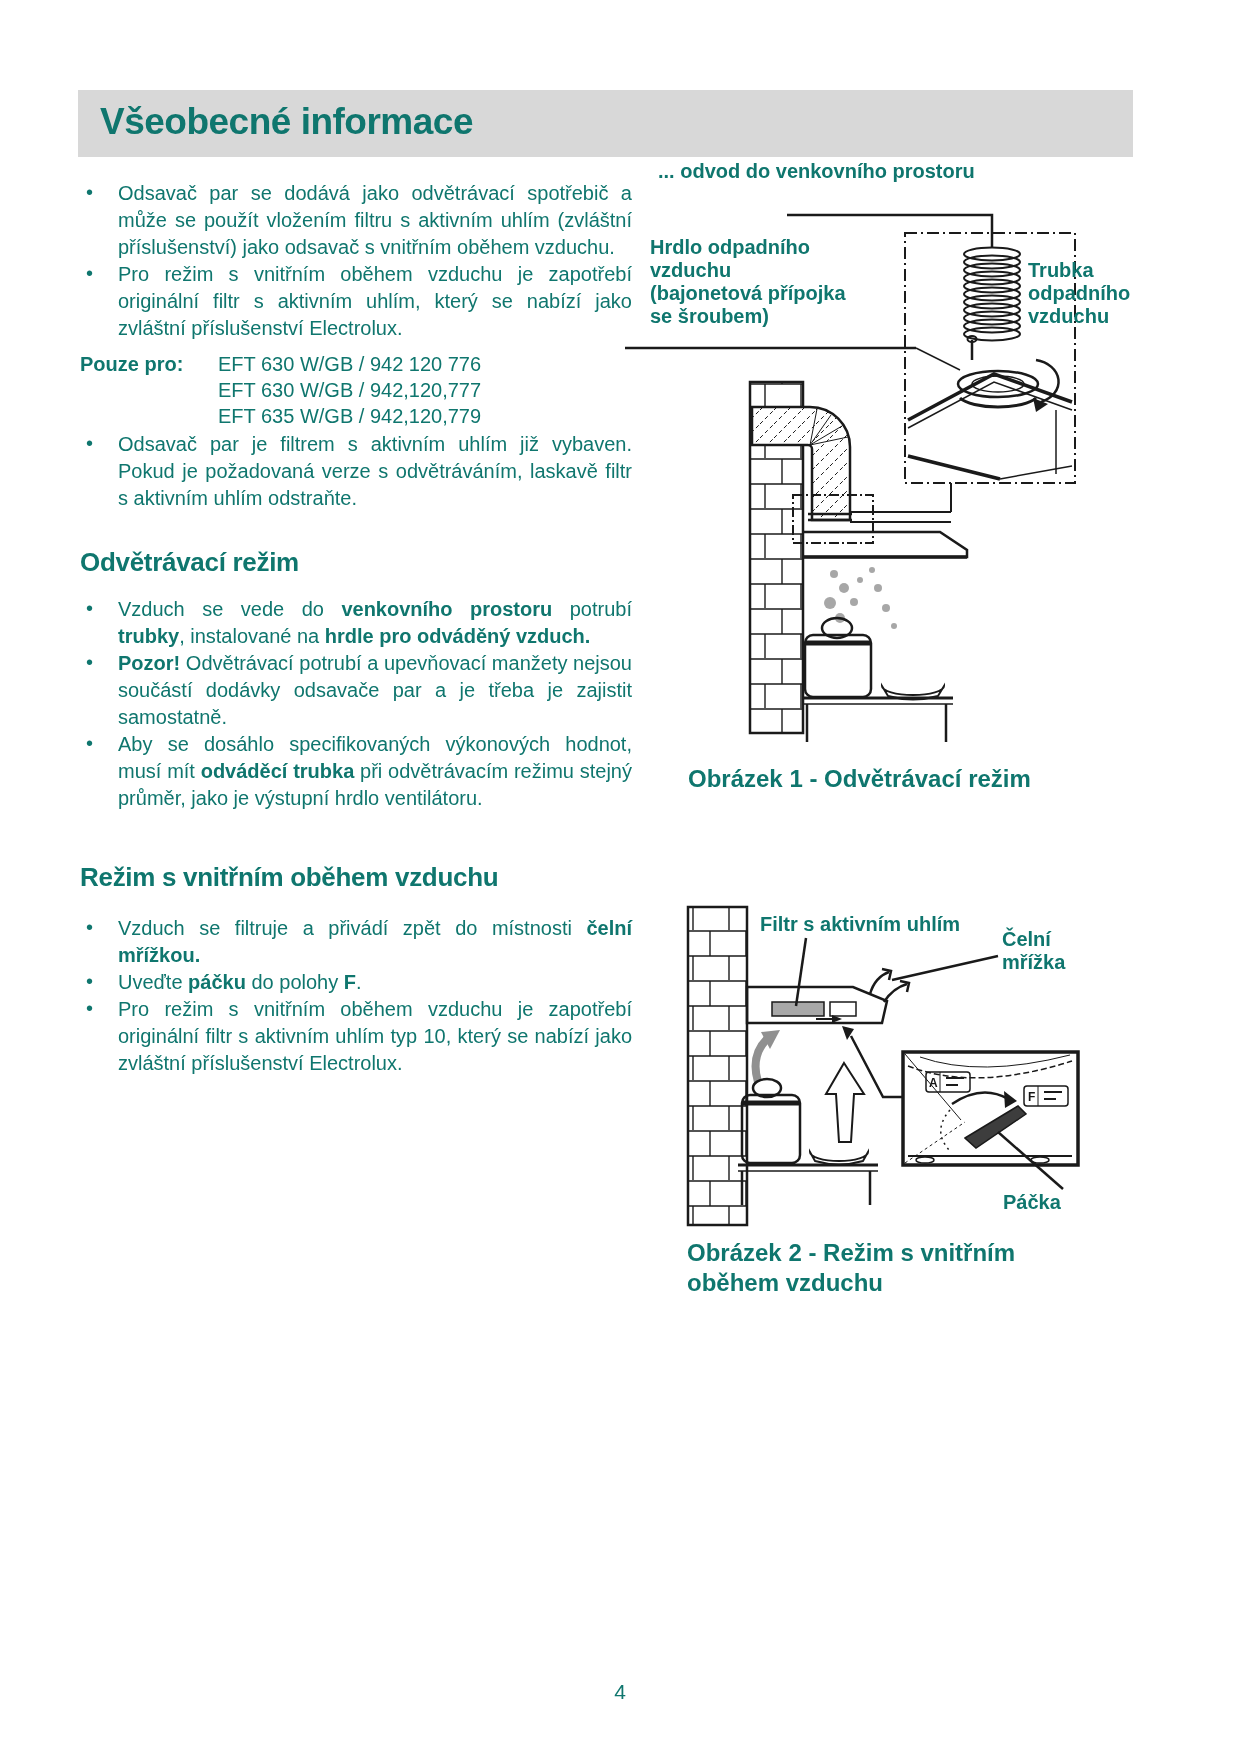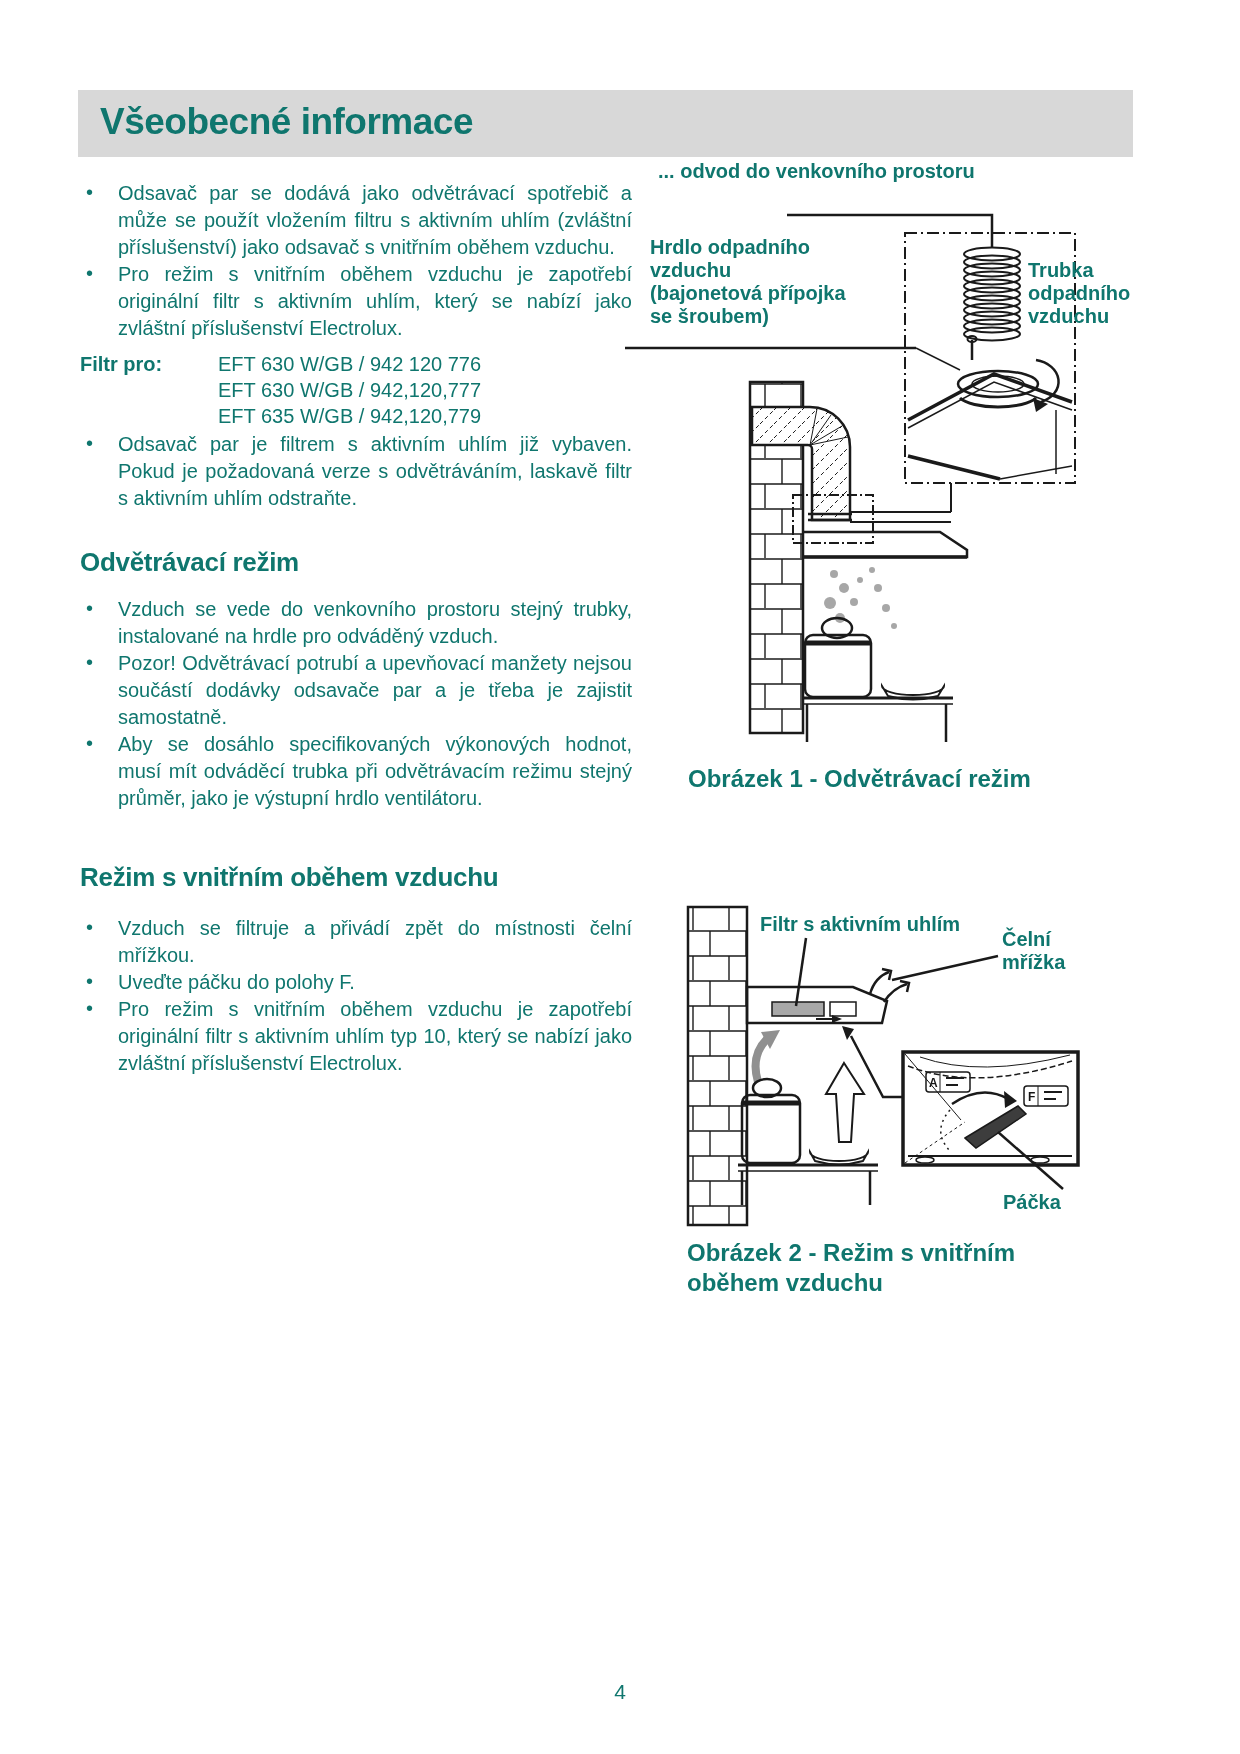--- a/index.html
+++ b/index.html
@@ -6,21 +6,21 @@
   .page{position:relative;width:1240px;height:1754px;background:#ffffff;
         font-family:"Liberation Sans",sans-serif;color:#0f766e;overflow:hidden;margin:0 auto;}
   
   .hdr{position:absolute;left:78px;top:90px;width:1055px;height:67px;background:#d8d8d8;}
   .hdr .title{margin:0;padding:11px 0 0 22px;font-size:37px;font-weight:bold;letter-spacing:-0.5px;}
   
   .col{position:absolute;left:80px;top:180px;width:552px;font-size:20px;line-height:27px;}
   .col ul{list-style:none;margin:0;padding:0;}
   .col li{position:relative;padding-left:38px;text-align:justify;}
   .col li .dot{position:absolute;left:6px;top:-1px;}
-  .bb{font-weight:normal;}
+  .bb{font-weight:bold;}
   .models{position:relative;margin-top:9px;padding-left:138px;line-height:26px;}
   .models .lbl{position:absolute;left:0;top:0;font-weight:bold;}
   .models .mline{display:block;}
   .sect{font-size:26px;line-height:36px;font-weight:bold;margin:0;letter-spacing:-0.3px;}
   #blk-after{margin-top:2px;}
   #h-s1{margin-top:32px;}
   #ul-s1{margin-top:16px;}
   #h-s2{margin-top:47px;}
   #ul-s2{margin-top:20px;}
   
@@ -43,34 +43,34 @@
   </div>
 
   <div class="col">
 
     <ul id="ul-intro">
       <li><span class="dot">•</span><span><span>Odsavač par se dodává jako odvětrávací spotřebič a může se použít vložením filtru s aktivním uhlím (zvláštní příslušenství) jako odsavač s vnitřním oběhem vzduchu.</span></span></li>
       <li><span class="dot">•</span><span><span>Pro režim s vnitřním oběhem vzduchu je zapotřebí originální filtr s aktivním uhlím, který se nabízí jako zvláštní příslušenství Electrolux.</span></span></li>
     </ul>
 
     <div class="models">
-      <span class="lbl">Filtr pro:</span>
+      <span class="lbl">Pouze pro:</span>
       <span class="mline">EFT 630 W/GB / 942 120 776</span>
       <span class="mline">EFT 630 W/GB / 942,120,777</span>
       <span class="mline">EFT 635 W/GB / 942,120,779</span>
     </div>
 
     <ul id="blk-after">
       <li><span class="dot">•</span><span><span>Odsavač par je filtrem s aktivním uhlím již vybaven. Pokud je požadovaná verze s odvětráváním, laskavě filtr s aktivním uhlím odstraňte.</span></span></li>
     </ul>
 
     <h2 class="sect" id="h-s1">Odvětrávací režim</h2>
 
     <ul id="ul-s1">
-      <li><span class="dot">•</span><span><span>Vzduch se vede do </span><span class="bb">venkovního prostoru</span><span> stejný </span><span class="bb">trubky</span><span>, instalované na </span><span class="bb">hrdle pro odváděný vzduch.</span></span></li>
+      <li><span class="dot">•</span><span><span>Vzduch se vede do </span><span class="bb">venkovního prostoru</span><span> potrubí </span><span class="bb">trubky</span><span>, instalované na </span><span class="bb">hrdle pro odváděný vzduch.</span></span></li>
       <li><span class="dot">•</span><span><span class="bb">Pozor!</span><span> Odvětrávací potrubí a upevňovací manžety nejsou součástí dodávky odsavače par a je třeba je zajistit samostatně.</span></span></li>
       <li><span class="dot">•</span><span><span>Aby se dosáhlo specifikovaných výkonových hodnot, musí mít </span><span class="bb">odváděcí trubka</span><span> při odvětrávacím režimu stejný průměr, jako je výstupní hrdlo ventilátoru.</span></span></li>
     </ul>
 
     <h2 class="sect" id="h-s2">Režim s vnitřním oběhem vzduchu</h2>
 
     <ul id="ul-s2">
       <li><span class="dot">•</span><span><span>Vzduch se filtruje a přivádí zpět do místnosti </span><span class="bb">čelní mřížkou.</span></span></li>
       <li><span class="dot">•</span><span><span>Uveďte </span><span class="bb">páčku</span><span> do polohy </span><span class="bb">F</span><span>.</span></span></li>
       <li><span class="dot">•</span><span><span>Pro režim s vnitřním oběhem vzduchu je zapotřebí originální filtr s aktivním uhlím typ 10, který se nabízí jako zvláštní příslušenství Electrolux.</span></span></li>

